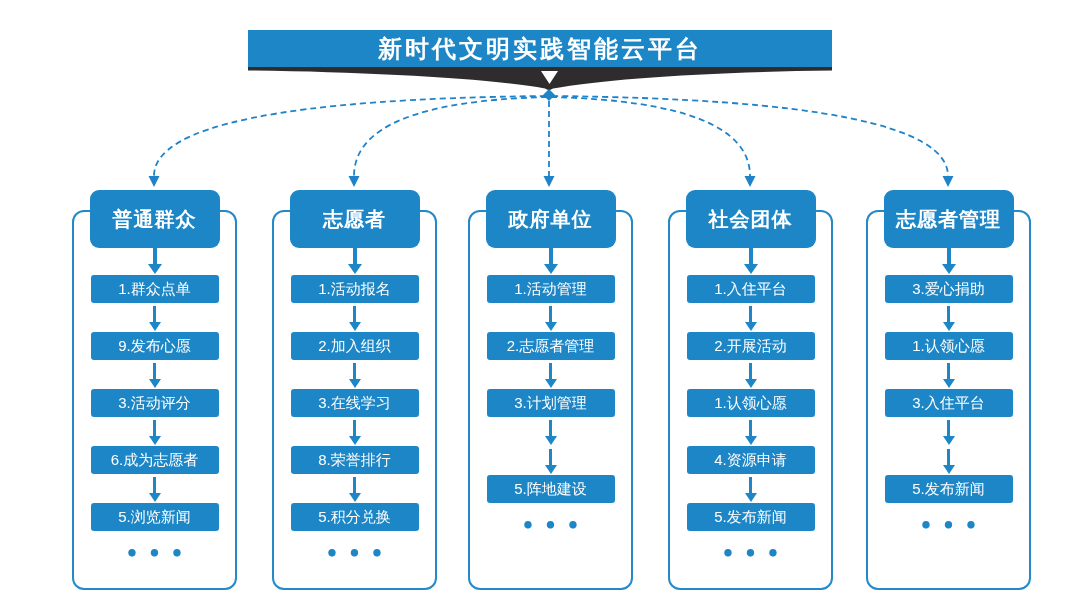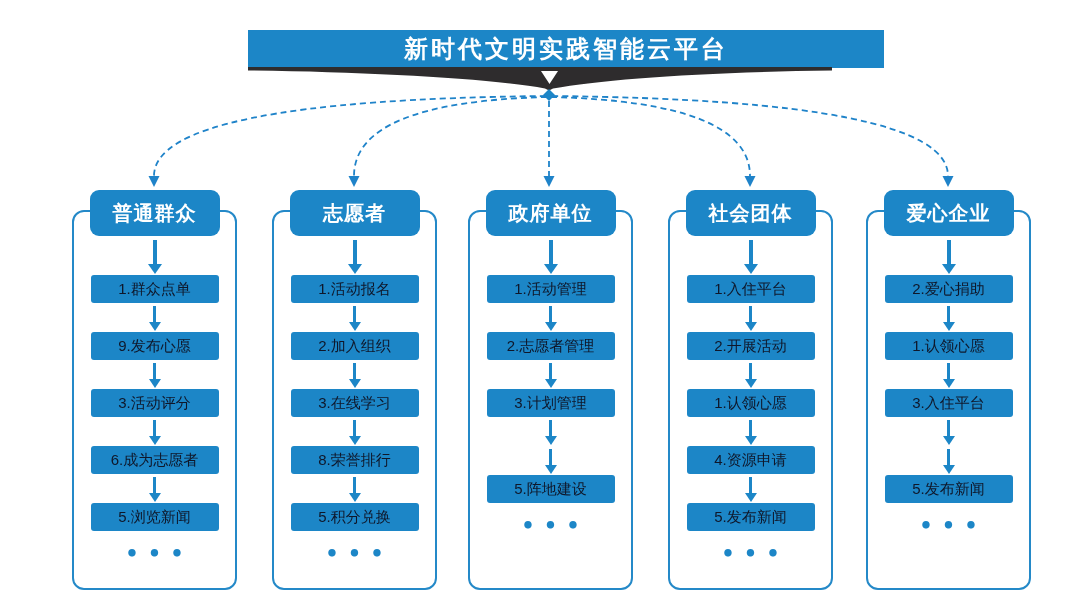--- a/index.html
+++ b/index.html
@@ -2,54 +2,54 @@
 <html><head>
 <meta charset="utf-8">
 <style>
   html,body{margin:0;padding:0;background:#f4f4f4;}
   .stage{
     position:relative;width:1080px;height:611px;background:#ffffff;
     font-family:"Liberation Sans","DejaVu Sans",sans-serif;overflow:hidden;
   }
   
   .banner{
-    position:absolute;left:248px;top:30px;width:636px;height:38px;
+    position:absolute;left:248px;top:30px;width:584px;height:38px;
     background:#1c86c7;color:#ffffff;display:flex;align-items:center;justify-content:center;
     font-size:24px;font-weight:bold;letter-spacing:3px;
   }
   
   .overlay{position:absolute;left:0;top:0;width:1080px;height:611px;pointer-events:none;}
   
   .column{position:absolute;top:190px;width:165px;height:400px;}
   .panel{
     position:absolute;left:0;right:0;top:20px;bottom:0;
     border:2px solid #2489c8;border-radius:12px;background:#ffffff;
   }
   .col-header{
     position:absolute;top:0;left:50%;transform:translateX(-50%);
-    width:130px;height:46px;background:#1c86c7;border-radius:9px;
+    width:130px;height:58px;background:#1c86c7;border-radius:9px;
     color:#fff;font-size:20px;font-weight:bold;letter-spacing:1px;
     display:flex;align-items:center;justify-content:center;z-index:2;
   }
   .col-body{
     position:absolute;top:46px;left:0;right:0;z-index:1;
     display:flex;flex-direction:column;align-items:center;
   }
   .gap-arrow{height:29px;display:flex;justify-content:center;width:100%;}
   .gap-arrow.lg{height:39px;}
   .varrow{width:3px;height:16px;margin-top:3px;background:#1c86c7;position:relative;}
   .varrow::after{
     content:"";position:absolute;top:100%;left:50%;transform:translateX(-50%);
     border:6px solid transparent;border-bottom:none;border-top:9px solid #1c86c7;
   }
   .gap-arrow.lg .varrow{height:24px;margin-top:4px;width:4px;}
   .gap-arrow.lg .varrow::after{border-left-width:7px;border-right-width:7px;border-top-width:10px;}
   .step{
     width:128px;height:28px;background:#1c86c7;border-radius:3px;
-    color:#0f172a;font-size:15px;display:flex;align-items:center;justify-content:center;
+    color:#ffffff;font-size:15px;display:flex;align-items:center;justify-content:center;
     white-space:nowrap;
   }
   .more{
     margin-top:13px;color:#1c86c7;font-size:21px;font-weight:bold;
     letter-spacing:9px;text-indent:9px;font-family:"DejaVu Sans",sans-serif;line-height:20px;
   }
   
   .c0{left:72px;} .c1{left:272px;} .c2{left:468px;border-radius:23px;} .c3{left:668px;} .c4{left:866px;}
 </style>
 </head>
@@ -192,26 +192,26 @@
       <div class="gap-arrow">
           <div class="varrow"></div>
         </div>
       <div class="step">5.发布新闻</div>
       <div class="more">•••</div>
     </div>
   </div>
 
   <div class="column c4">
     <div class="panel"></div>
-    <div class="col-header">爱心企业</div>
-    <div class="col-body">
-      <div class="gap-arrow lg">
-          <div class="varrow"></div>
-        </div>
-      <div class="step">2.爱心捐助</div>
+    <div class="col-header">志愿者管理</div>
+    <div class="col-body">
+      <div class="gap-arrow lg">
+          <div class="varrow"></div>
+        </div>
+      <div class="step">3.爱心捐助</div>
       <div class="gap-arrow">
           <div class="varrow"></div>
         </div>
       <div class="step">1.认领心愿</div>
       <div class="gap-arrow">
           <div class="varrow"></div>
         </div>
       <div class="step">3.入住平台</div>
       <div class="gap-arrow">
           <div class="varrow"></div>

